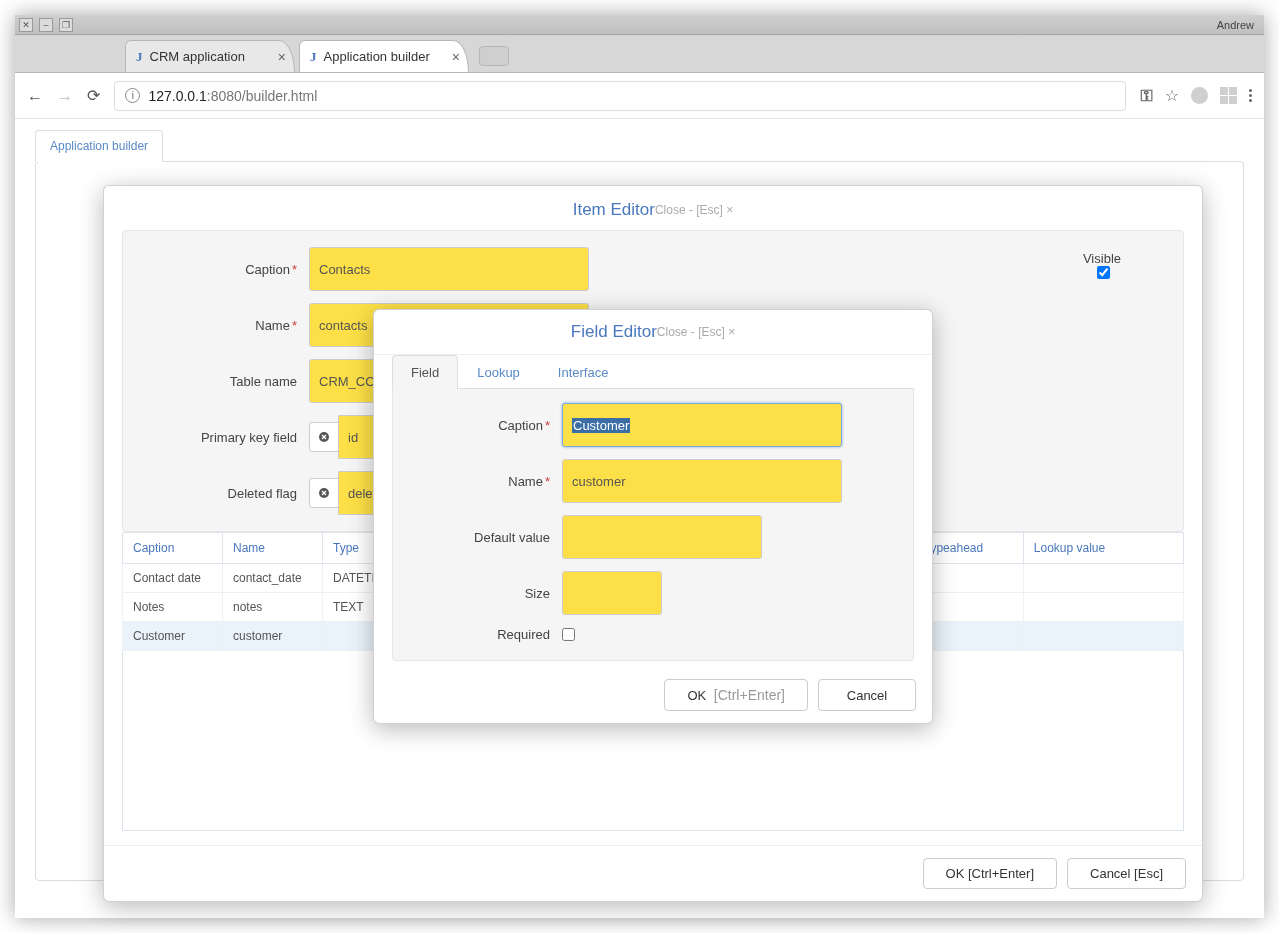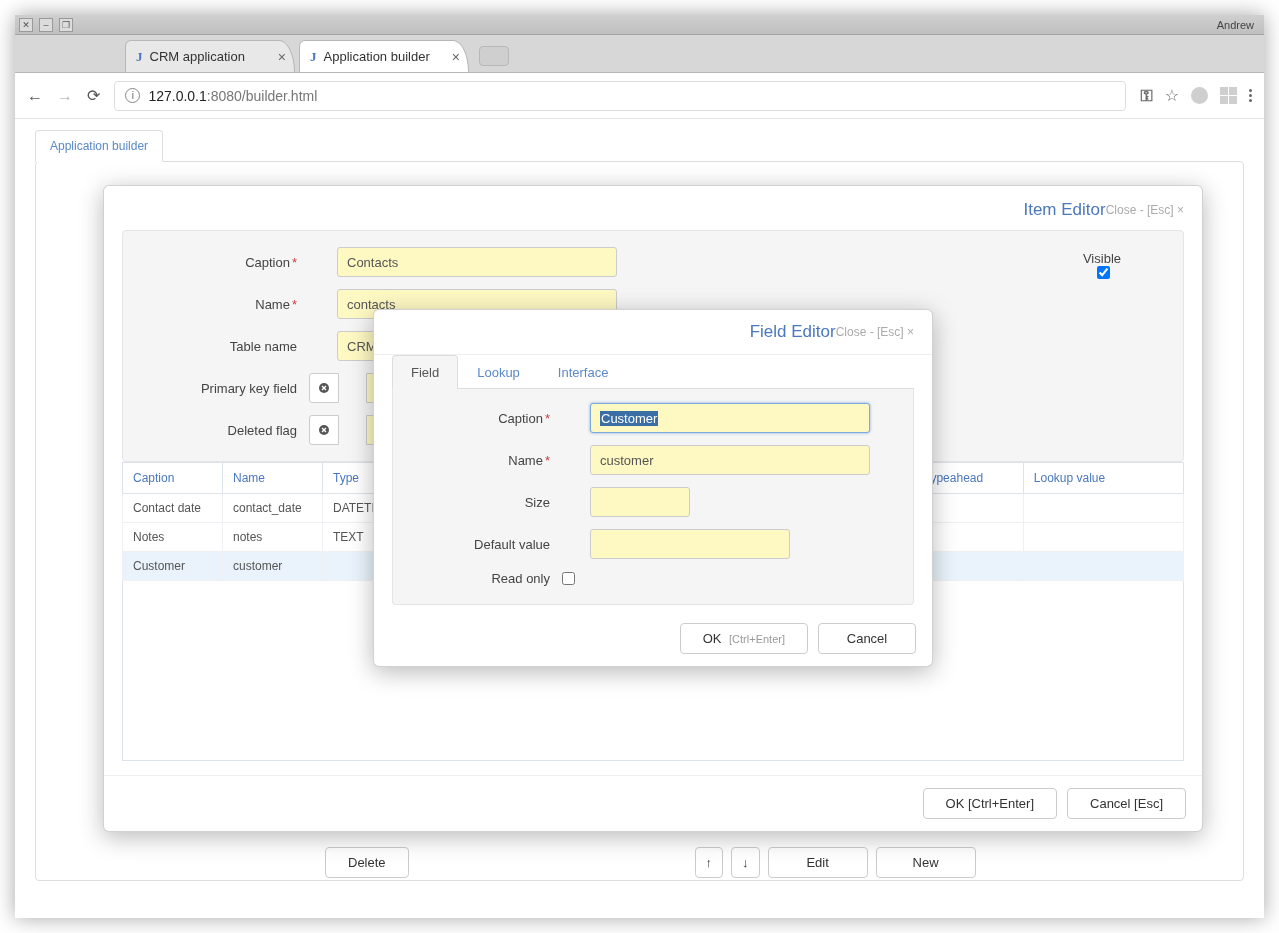--- a/index.html
+++ b/index.html
@@ -41,33 +41,33 @@
 
 .page { position:absolute; top:104px; left:0; right:0; bottom:0; padding:10px 20px; }
 
 .app-tab { display:inline-block; border:1px solid #ddd; border-bottom:1px solid #fff; border-radius:4px 4px 0 0; padding:8px 14px; color:#5a8ac7; font-size:12px; position:relative; top:1px; background:#fff;}
 .panel-border { border:1px solid #ddd; border-radius:4px; height:720px;}
 .b-btn { background:#fff; border:1px solid #ccc; border-radius:4px; padding:7px 22px; font-size:13px; color:#333;}
 .b-btn.sq { padding:7px 10px;}
 
 
 .modal { position:absolute; background:#fff; border:1px solid rgba(0,0,0,0.18); border-radius:6px; box-shadow:0 5px 25px rgba(0,0,0,0.28);}
-.modal-head { display:flex; align-items:center; justify-content:flex-end; padding:14px 18px 10px; }
+.modal-head { display:flex; align-items:center; justify-content:center; padding:14px 18px 10px; }
 .modal-title { color:#4a78bd; font-size:17px; font-weight:500;}
 .modal-close { color:#aaa; font-size:12px;}
 .modal-body { padding:0 18px 14px;}
 .modal-footer { padding:12px 16px; display:flex; justify-content:flex-end; gap:10px; border-top:1px solid #eee;}
 
 
 #item-editor { left:88px; top:170px; width:1100px; }
 .form-area { background:#f5f5f5; border:1px solid #e5e5e5; border-radius:4px; padding:16px 16px 0;}
 .form-row { display:flex; align-items:center; margin-bottom:12px;}
 .form-row label { width:170px; text-align:right; padding-right:12px; color:#444; font-size:13px;}
 .req { color:#c74141; margin-left:2px;}
-.txt { height:30px; border:1px solid #ccc; border-radius:3px; padding:0 9px; font-size:13px; color:#555; background:#fef9c3;margin-left:28px;}
+.txt { height:44px; border:1px solid #ccc; border-radius:3px; padding:0 9px; font-size:13px; color:#555; background:#fde047;}
 .w280{width:280px;} .w260{width:260px;}
 .clear-btn { width:30px; height:30px; border:1px solid #ccc; background:#fff; border-radius:3px 0 0 3px; display:flex; align-items:center; justify-content:center; margin-right:-1px;}
 .clear-btn svg{display:block;}
 .left-col { width:560px;}
 .rcol { position:absolute; right:50px; top:20px;flex-direction:column;}
 .rcol label { width:60px;}
 
 
 .tbl { border:1px solid #dde3ec; border-top:none; width:100%; border-collapse:collapse; font-size:12px;}
 .tbl th { background:#fff; color:#4a78bd; font-weight:500; padding:8px 10px; border:1px solid #dde3ec; text-align:left;}
@@ -83,21 +83,21 @@
 .fe-tabs { display:flex; border-bottom:1px solid #ddd;}
 .fe-tab { padding:9px 18px; font-size:13px; color:#5a8ac7; border:1px solid transparent; border-bottom:none; border-radius:4px 4px 0 0; margin-bottom:-1px;}
 .fe-tab.active { color:#555; border-color:#ddd; background:#f5f5f5;}
 .fe-body { background:#f5f5f5; border:1px solid #e5e5e5; border-top:none; border-radius:0 0 4px 4px; padding:14px 14px 6px;}
 #field-editor .form-row label { width:155px;}
 .focus-field { border:1px solid #7aa9e0 !important; box-shadow:0 0 3px rgba(90,138,199,0.7);}
 .sel-hl { background:#3b6ea5; color:#fff; padding:0 1px;}
 .combo { display:flex;}
 .combo .txt { width:150px; border-radius:0;}
 .combo .dd { width:28px; height:30px; border:1px solid #ccc; border-left:none; background:#fff; display:flex; align-items:center; justify-content:center;}
-.hint { color:#999; font-size:11px; margin-left:4px;}
+.hint { color:#999; font-size:14px; margin-left:4px;}
 </style>
 </head>
 <body>
 
 <div class="frame">
   <div class="window-title">
     <div class="window-btns">
       <div class="win-btn">✕</div>
       <div class="win-btn">–</div>
       <div class="win-btn">❐</div>
@@ -276,29 +276,29 @@
           <label><span>Caption</span><span class="req">*</span></label>
           <div class="txt w280 focus-field" style="display:flex;align-items:center;">
               <span class="sel-hl">Customer</span>
             </div>
         </div>
         <div class="form-row">
           <label><span>Name</span><span class="req">*</span></label>
           <input class="txt w280" value="customer" style="">
         </div>
         <div class="form-row">
+          <label>Default value</label>
+          <input class="txt" style="width: 200px;" value="">
+        </div>
+        <div class="form-row">
           <label>Size</label>
           <input class="txt" style="width: 100px;" value="">
         </div>
         <div class="form-row">
-          <label>Default value</label>
-          <input class="txt" style="width: 200px;" value="">
-        </div>
-        <div class="form-row">
-          <label>Read only</label>
+          <label>Required</label>
           <input type="checkbox" style="">
         </div>
       </div>
     </div>
     <div class="modal-footer" style="border-top:none; padding-top:4px;">
       <button class="b-btn"><span>OK</span> <span class="hint">[Ctrl+Enter]</span></button>
       <button class="b-btn" style="width:98px;">Cancel</button>
     </div>
   </div>
 

